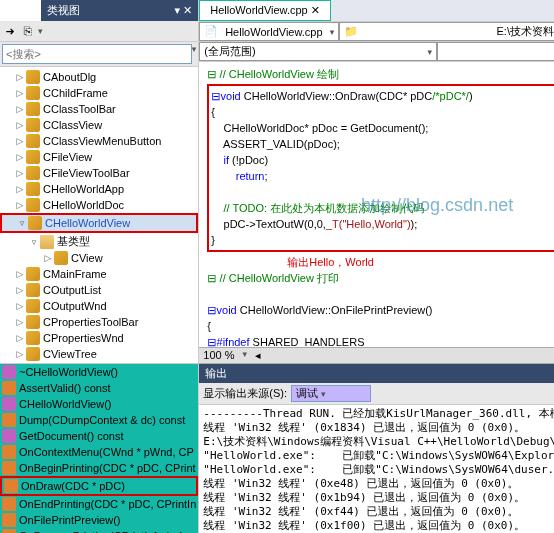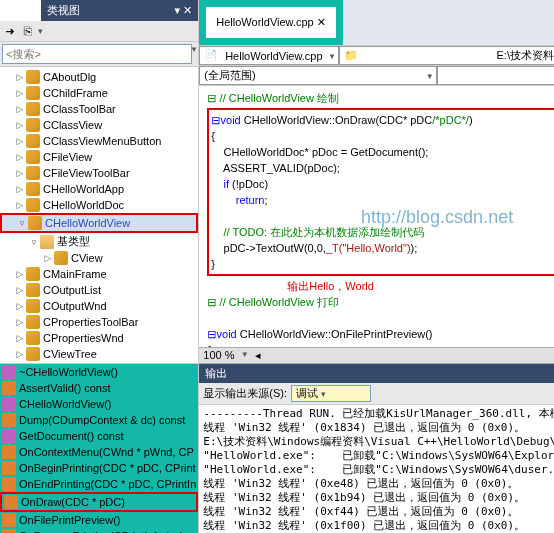--- a/index.html
+++ b/index.html
@@ -20,36 +20,36 @@
 .indent-2 { padding-left: 28px; }
 .indent-3 { padding-left: 42px; }
 .icon { width: 14px; height: 14px; margin-right: 3px; display: inline-block; }
 .icon-class { background: linear-gradient(135deg,#e8b030,#d09020); border-radius: 2px; }
 .icon-folder { background: linear-gradient(#f5d080,#e0b050); border-radius: 1px; }
 .icon-method { background: #c060c0; border-radius: 2px; }
 .icon-key { background: #e08030; border-radius: 1px; }
 .label-sel { color: #2050c0; }
 .member-list { border-top: 1px solid #ccc; overflow-y: auto; max-height: 170px; background: #14b8a6; }
 .file-tab { display: flex; background: #e4e6f0; border-bottom: 1px solid #ccc; }
-.file-tab-item { background: #fff; border: 7px solid #14b8a6; padding: 9px 10px; font-size: 11px; }
+.file-tab-item { background: #fff; border: 1px solid #14b8a6; padding: 3px 10px; font-size: 11px; }
 .combo-row { display: flex; background: #f0f0f0; border-bottom: 1px solid #ccc; }
 .combo { border: 1px solid #999; background: #fff; padding: 1px 4px; font-size: 11px; flex: 1; display: flex; align-items: center; justify-content: space-between; }
 .combo.narrow { flex: 0 0 140px; }
 .code-area { flex: 1; background: #fff; overflow: auto; padding: 4px 8px; font-family: Consolas, monospace; font-size: 12px; line-height: 16px; position: relative; }
 .code-line { white-space: pre; }
 .c-green { color: #008000; }
 .c-blue { color: #0000ff; }
 .c-red { color: #a31515; }
 .c-black { color: #000; }
 .red-border { border: 2px solid #d00; padding: 2px; margin: 2px 0; }
 .status-bar { background: #e0e0e0; border-top: 1px solid #aaa; padding: 1px 4px; font-size: 10px; display: flex; gap: 8px; }
 .output-panel { border-top: 1px solid #aaa; display: flex; flex-direction: column; height: 170px; }
 .output-header { background: #35496a; color: #fff; padding: 2px 6px; font-size: 11px; }
 .output-toolbar { background: #e8e8e8; padding: 2px 4px; display: flex; align-items: center; gap: 4px; border-bottom: 1px solid #ccc; font-size: 11px; }
-.output-select { border: 1px solid #7a9ecb; background: #fef9c3; padding: 0 4px; width: 80px; }
+.output-select { border: 1px solid #7a9ecb; background: #c4b5fd; padding: 0 4px; width: 80px; }
 .output-text { flex: 1; background: #fff; overflow: auto; padding: 2px 4px; font-family: "SimSun", monospace; font-size: 11px; line-height: 14px; white-space: pre; }
 .close-x { cursor: pointer; }
 .watermark { position: absolute; top: 50%; left: 50%; transform: translate(-50%,-50%); color: #0369a1; font-size: 18px; pointer-events: none; opacity: 0.5; }
 .dd { font-size: 9px; color: #555; }
 </style>
 </head>
 <body>
 
 <div class="left-pane">
   <div class="panel-title">
@@ -179,27 +179,27 @@
         <span>GetDocument() const</span>
       </div>
       <div class="tree-item">
         <span class="icon icon-key"></span>
         <span>OnContextMenu(CWnd * pWnd, CP</span>
       </div>
       <div class="tree-item">
         <span class="icon icon-key"></span>
         <span>OnBeginPrinting(CDC * pDC, CPrint</span>
       </div>
+      <div class="tree-item red-box">
+        <span class="icon icon-key"></span>
+        <span>OnDraw(CDC * pDC)</span>
+      </div>
       <div class="tree-item">
         <span class="icon icon-key"></span>
         <span>OnEndPrinting(CDC * pDC, CPrintIn</span>
-      </div>
-      <div class="tree-item red-box">
-        <span class="icon icon-key"></span>
-        <span>OnDraw(CDC * pDC)</span>
       </div>
       <div class="tree-item">
         <span class="icon icon-key"></span>
         <span>OnFilePrintPreview()</span>
       </div>
       <div class="tree-item">
         <span class="icon icon-key"></span>
         <span>OnPreparePrinting(CPrintInfo * pI</span>
       </div>
     </div>

